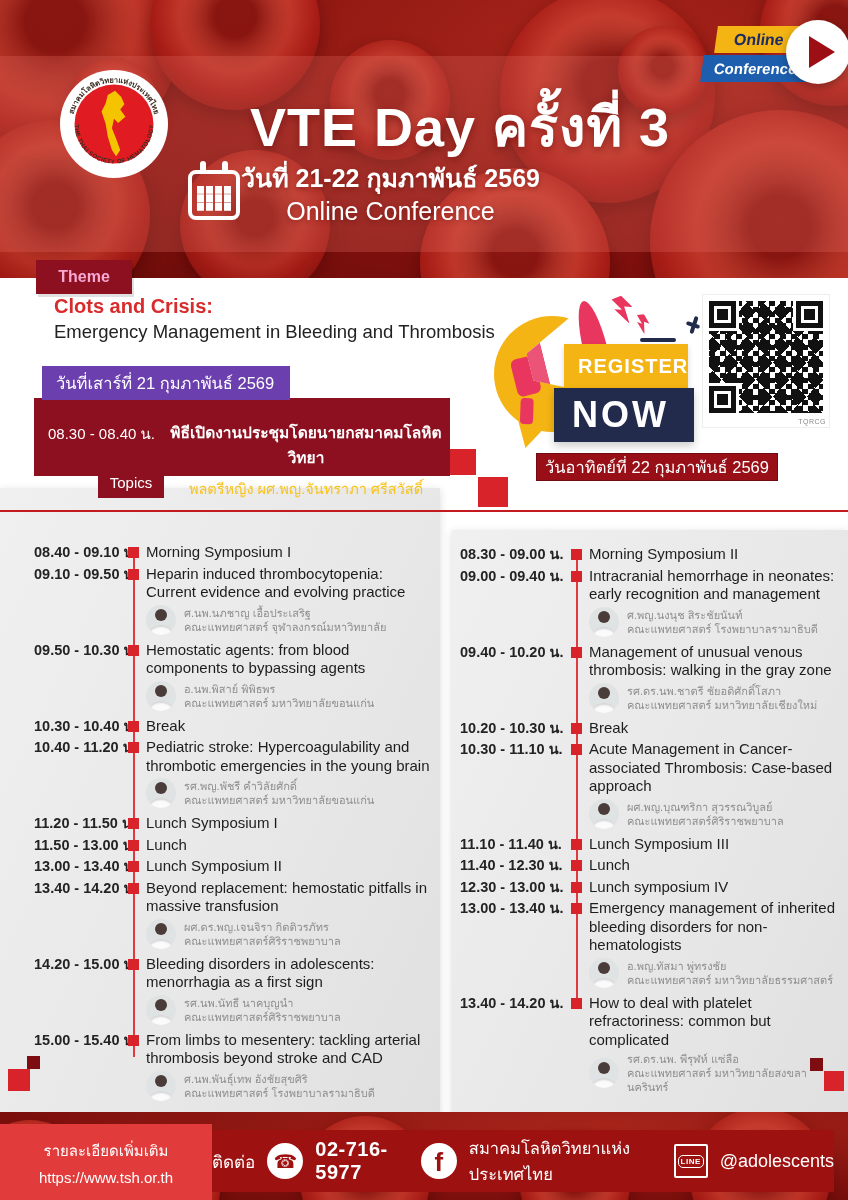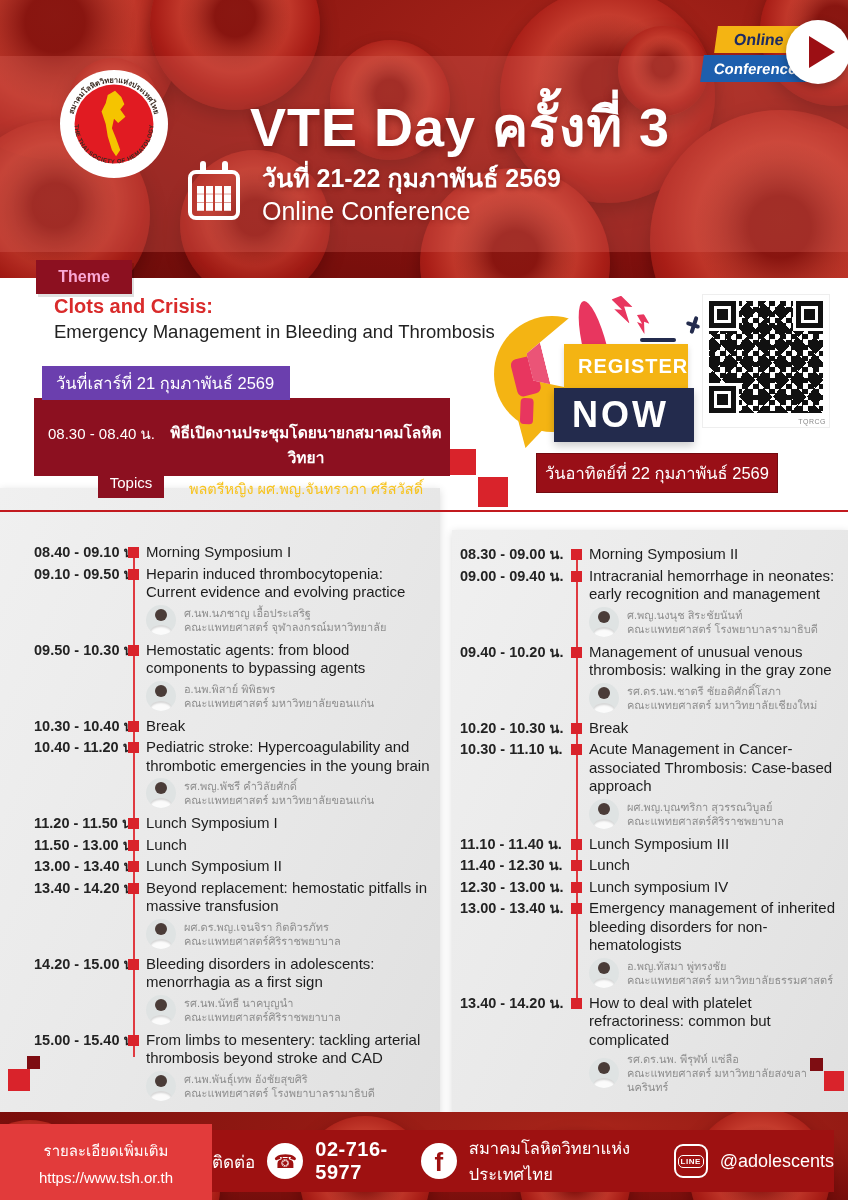--- a/index.html
+++ b/index.html
@@ -18,21 +18,21 @@
     background:
       radial-gradient(circle at 50% 45%, rgba(128,14,10,.9) 0 16%, rgba(128,14,10,0) 44%),
       radial-gradient(circle at 50% 42%, #e06a57 0%, #cf4736 30%, #a81d16 62%, #7c100d 88%);
     box-shadow:0 8px 18px rgba(60,0,0,.45);}
   
   .hero{position:absolute;left:0;top:0;width:848px;height:278px;}
   .hero-band{position:absolute;left:0;top:56px;width:848px;height:196px;background:rgba(222,104,94,.30);}
   .society-logo{position:absolute;left:60px;top:70px;width:108px;height:108px;z-index:3;}
   .hero-title{position:absolute;left:160px;top:84px;width:600px;text-align:center;z-index:3;
     color:#fff;font-size:54px;font-weight:800;text-shadow:0 3px 8px rgba(80,0,0,.45);letter-spacing:1px;}
-  .hero-sub{position:absolute;left:188px;top:162px;display:flex;gap:22px;align-items:flex-start;z-index:3;color:#fff;}
+  .hero-sub{position:absolute;left:188px;top:162px;display:flex;gap:1px;align-items:flex-start;z-index:3;color:#fff;text-align:center;}
   .cal-icon{width:52px;height:50px;border:4px solid #fff;border-radius:8px;margin-top:8px;position:relative;}
   .cal-icon::before,.cal-icon::after{content:"";position:absolute;top:-13px;width:6px;height:12px;background:#fff;border-radius:3px;}
   .cal-icon::before{left:8px;} .cal-icon::after{right:8px;}
   .cal-grid{position:absolute;left:5px;right:5px;top:12px;bottom:5px;
     background-image:linear-gradient(#fff,#fff);background-size:7px 8px;background-repeat:space;}
   .hero-dates{font-size:25px;line-height:33px;font-weight:600;text-shadow:0 2px 5px rgba(80,0,0,.4);}
   .hero-mode{font-size:25px;line-height:33px;font-weight:500;text-shadow:0 2px 5px rgba(80,0,0,.4);}
   
   .online-badge{position:absolute;left:694px;top:14px;width:154px;height:76px;z-index:4;}
   .ribbon{position:absolute;font-weight:700;display:flex;align-items:center;transform:skewX(-8deg);}
@@ -91,21 +91,21 @@
 
   
   .day1-badge{position:absolute;left:42px;top:366px;width:248px;height:34px;background:var(--purple);
     color:#fff;font-size:16.5px;display:flex;align-items:center;padding-left:14px;z-index:6;}
   .day1-box{position:absolute;left:34px;top:398px;width:416px;height:78px;background:var(--maroon);
     display:flex;color:#fff;z-index:5;}
   .d1-time{width:128px;padding:24px 0 0 14px;font-size:15px;}
   .d1-right{flex:1;padding-top:22px;text-align:center;}
   .d1-title{font-size:15.5px;font-weight:700;}
   .d1-speaker{margin-top:7px;font-size:14.5px;color:var(--gold-text);}
-  .day2-badge{position:absolute;left:536px;top:453px;width:242px;height:40px;background:#990f17;
+  .day2-badge{position:absolute;left:536px;top:453px;width:242px;height:28px;background:#990f17;
     color:#fff;font-size:16.5px;display:flex;align-items:center;justify-content:center;z-index:6;
     box-shadow:inset 0 0 0 1px rgba(0,0,0,.25);}
   .sq{position:absolute;}
   .sq-red{background:var(--accent-red);} .sq-dark{background:#7e0d12;}
 
   
   .red-rule{position:absolute;left:0;top:510px;width:848px;height:2px;background:#c21a1f;z-index:2;}
   .topics-badge{position:absolute;left:98px;top:467px;width:66px;height:31px;background:var(--maroon);
     color:#fff;font-size:15px;display:flex;align-items:center;justify-content:center;z-index:3;}
   .panel{position:absolute;background:linear-gradient(115deg,#f0f0f0 0%,#e8e8e8 55%,#e0e0e0 100%);
@@ -137,21 +137,21 @@
   .footer-bar{position:absolute;left:212px;top:1130px;width:622px;height:62px;background:var(--dark-red-bar);
     color:#fff;display:flex;align-items:center;justify-content:center;gap:12px;z-index:2;}
   .f-label{font-size:17px;}
   .f-phone{font-size:20px;font-weight:600;letter-spacing:.5px;}
   .f-fb{font-size:16.5px;}
   .f-line{font-size:18px;}
   .icon-circle{width:36px;height:36px;border-radius:50%;background:#fff;color:var(--dark-red-bar);
     display:flex;align-items:center;justify-content:center;flex:0 0 36px;}
   .phone-glyph{font-size:19px;line-height:1;}
   .fb-glyph{font-weight:800;font-size:26px;margin-top:3px;}
-  .line-icon{width:34px;height:34px;border:2px solid #fff;border-radius:9px;display:flex;align-items:center;justify-content:center;position:relative;flex:0 0 34px;}
+  .line-icon{width:34px;height:34px;border:2px solid #fff;border-radius:2px;display:flex;align-items:center;justify-content:center;position:relative;flex:0 0 34px;}
   .line-word{font-size:8px;font-weight:700;border:1.5px solid #fff;border-radius:5px;padding:1px 2px;letter-spacing:.5px;}
 </style>
 </head>
 <body>
 
 <div class="poster">
 
   <div class="hero">
     <div class="blood-bg">
       <div class="cell" style="left:-70px;top:-90px;width:250px;height:250px;"></div>

